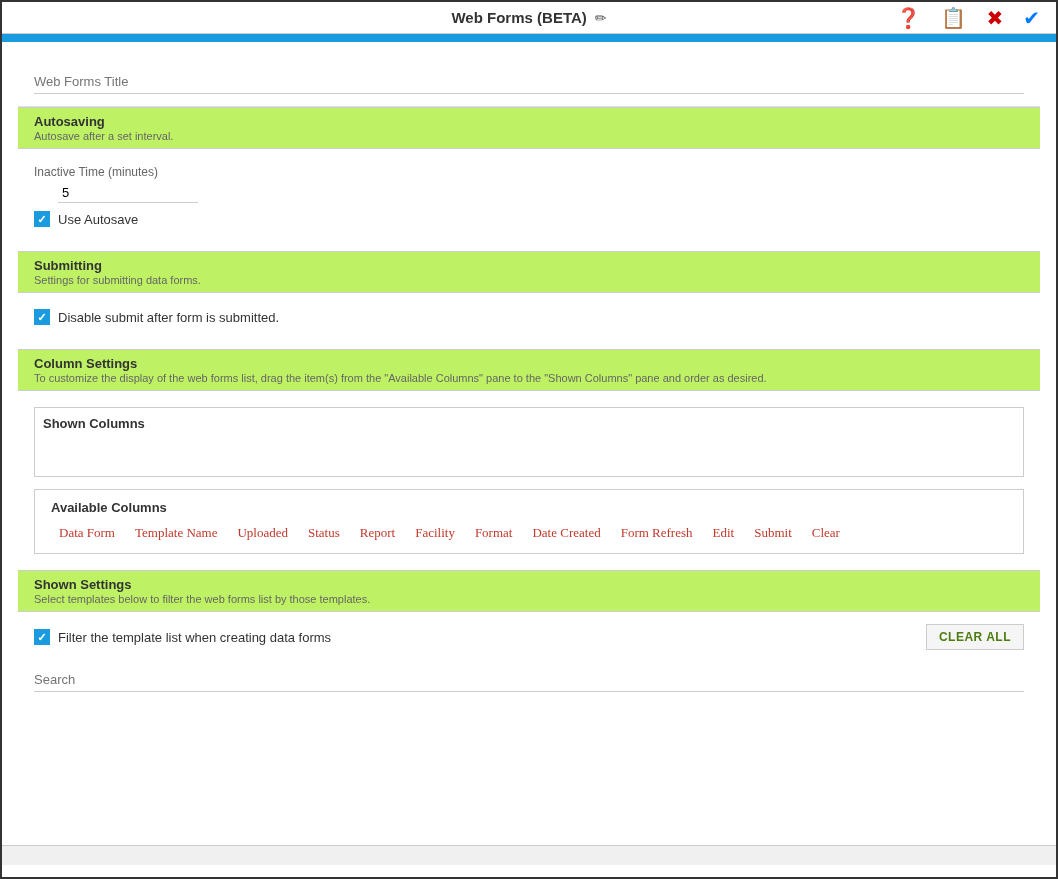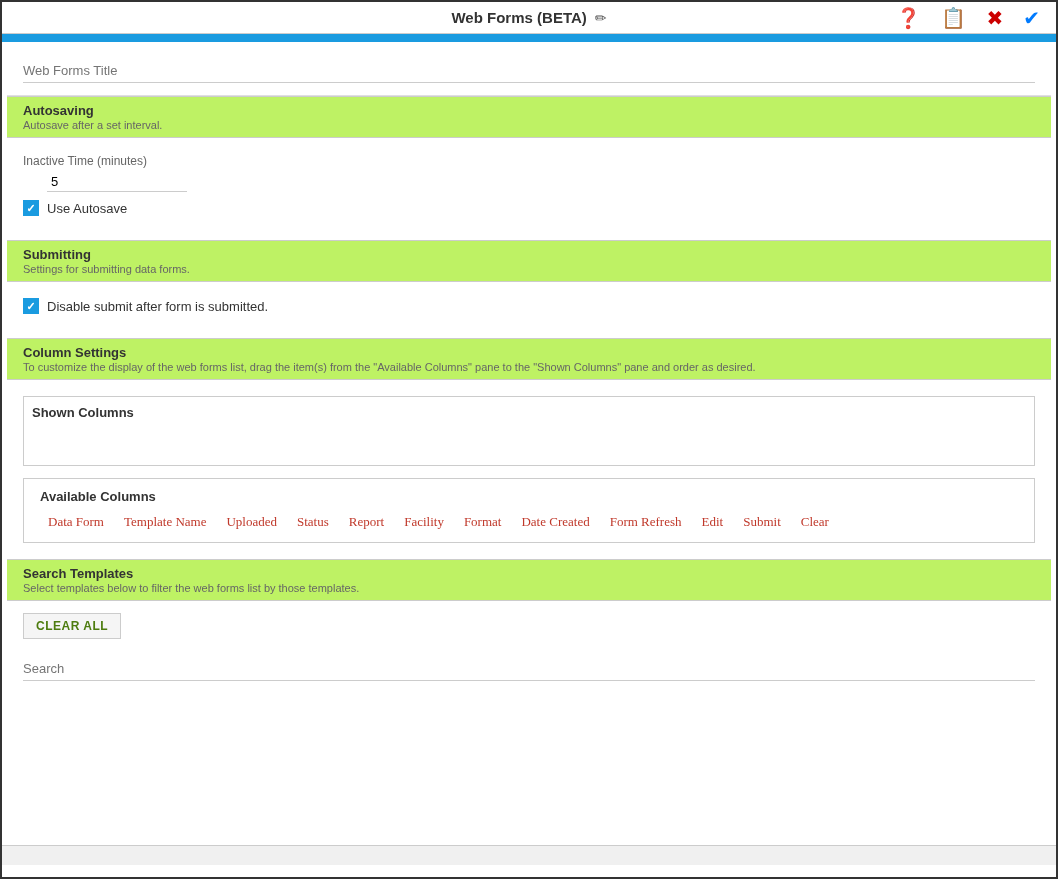--- a/index.html
+++ b/index.html
@@ -56,21 +56,21 @@
       height: 8px;
       background: #1a9be0;
     }
 
     
     .main-content {
       height: calc(879px - 48px - 8px - 20px);
       overflow-y: scroll;
       overflow-x: hidden;
       background: #fff;
-      padding: 5px;
+      padding: 16px;
       position: relative;
     }
 
     
     .title-input-row {
       padding: 12px 16px 12px 16px;
       border-bottom: 1px solid #e0e0e0;
     }
     .title-input {
       width: 100%;
@@ -353,24 +353,28 @@
             <span class="col-item">Submit</span>
             <span class="col-separator"></span>
             <span class="col-item">Clear</span>
           </div>
       </div>
     </div>
   </div>
 
   <div class="section-wrapper">
     <div class="section-header">
-      <div class="section-header-title">Search Templates</div>
+      <div class="section-header-title">Shown Settings</div>
       <div class="section-header-sub">Select templates below to filter the web forms list by those templates.</div>
     </div>
     <div class="filter-row">
+      <div class="filter-left">
+        <div class="checkbox-custom"></div>
+        <span class="checkbox-label">Filter the template list when creating data forms</span>
+      </div>
       <button class="clear-all-btn">CLEAR ALL</button>
     </div>
     <div class="search-row">
       <input class="search-input" type="text" placeholder="Search" style="">
     </div>
   </div>
 
 </div>
 
 <div class="bottom-bar">

